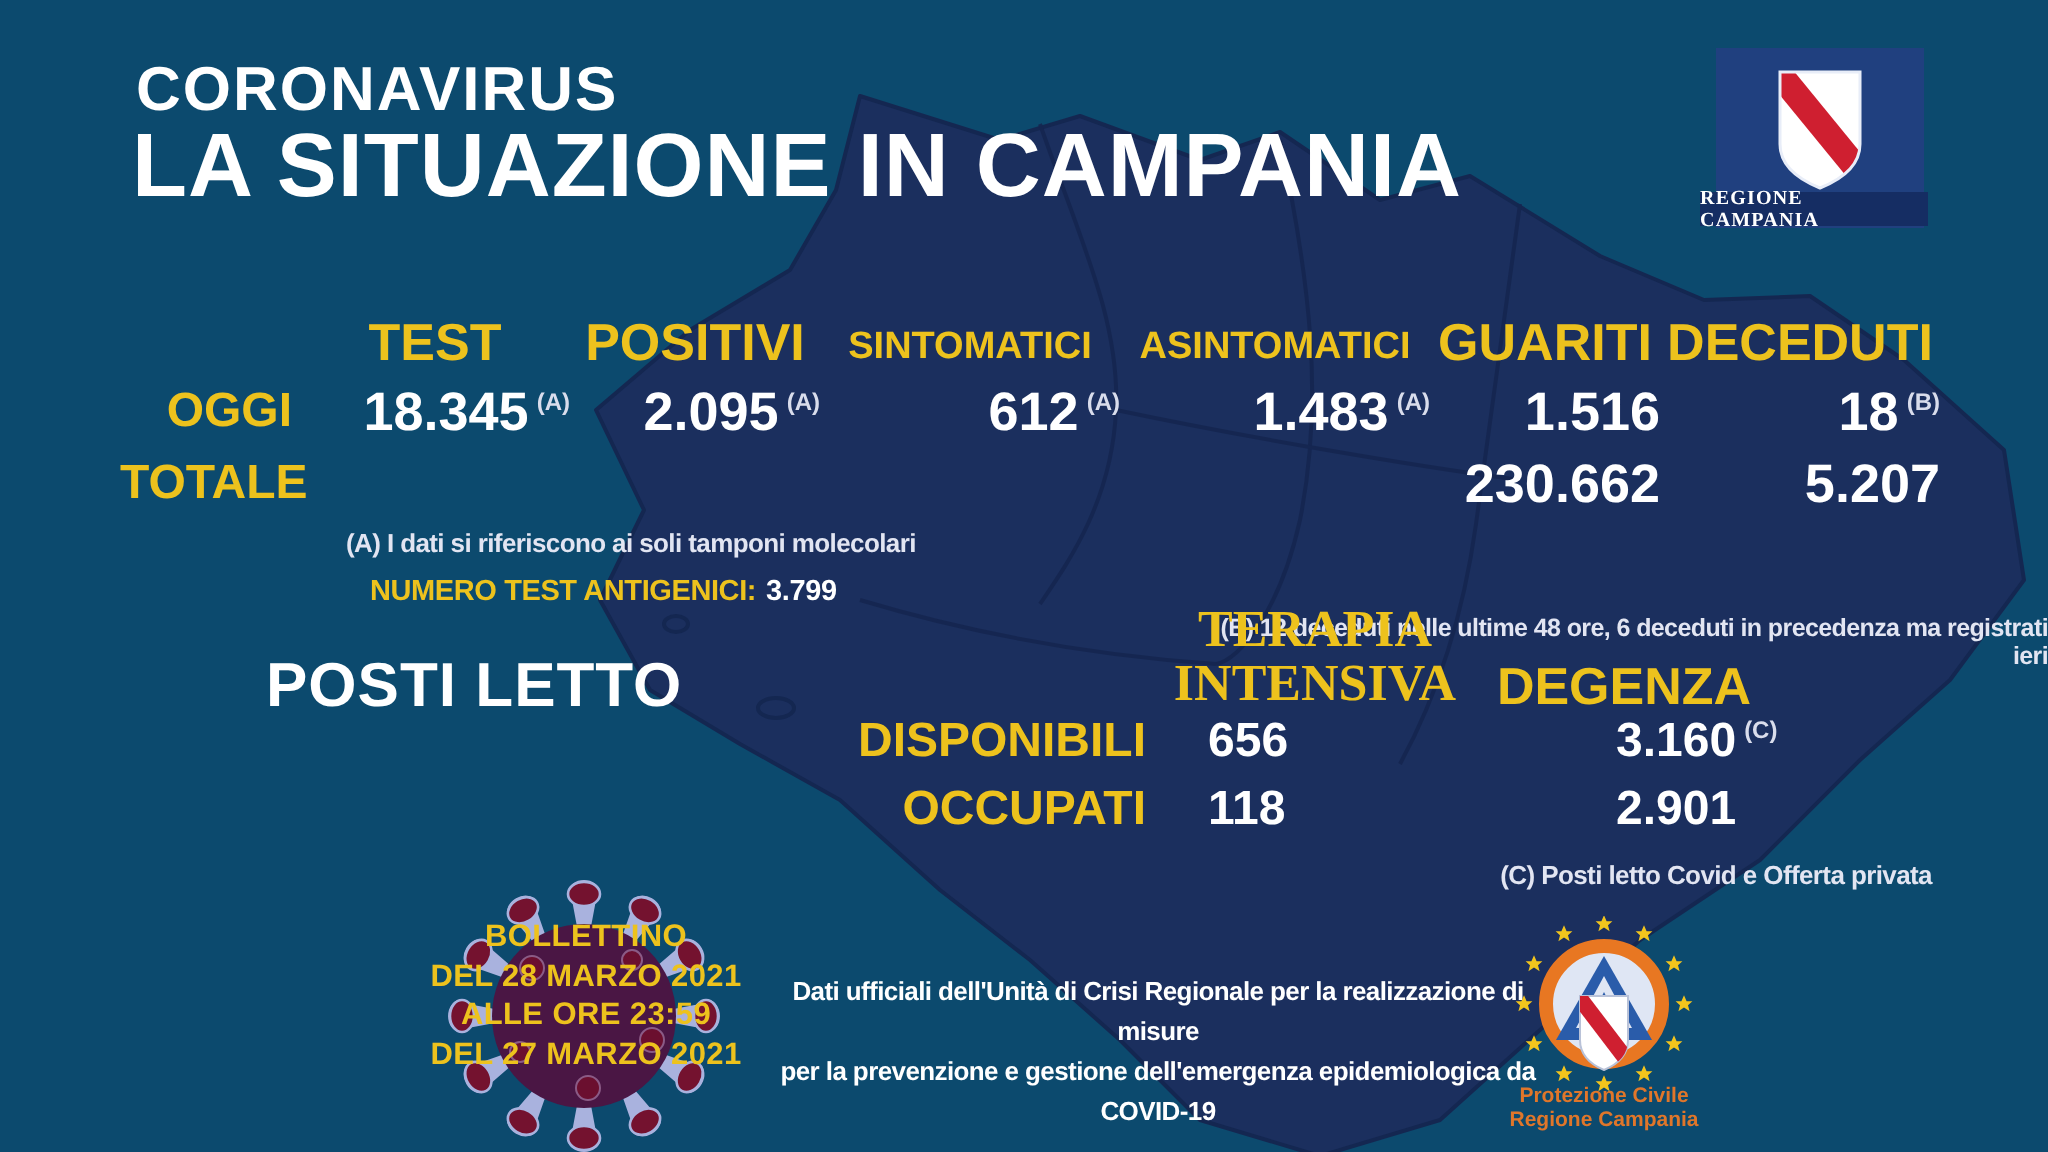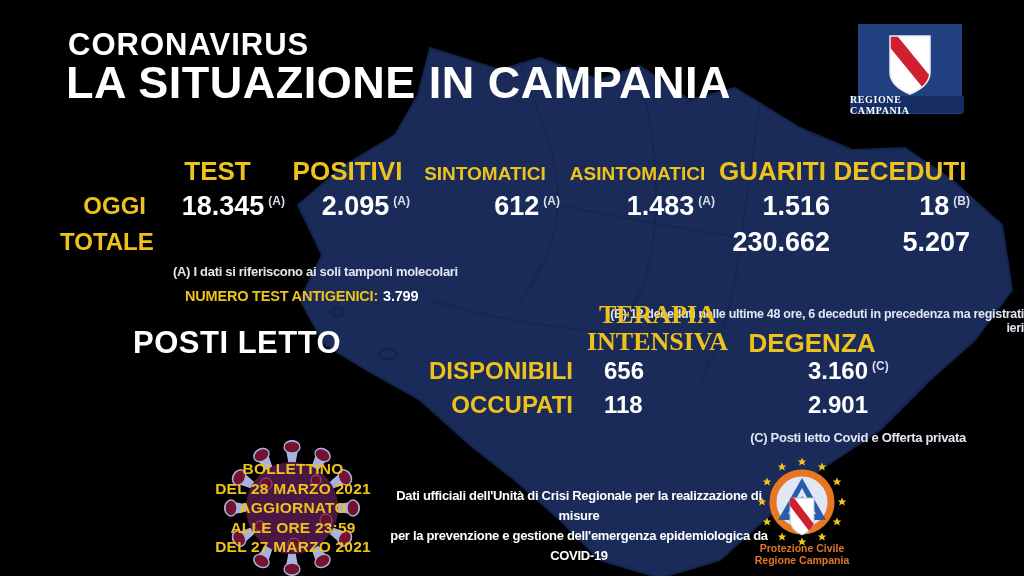--- a/index.html
+++ b/index.html
@@ -1,16 +1,16 @@
 <!DOCTYPE html>
 <html><head>
 <meta charset="utf-8">
 <style>
   html,body{margin:0;padding:0;background:#0b1430;}
-  .canvas{position:relative;width:1024px;height:576px;background:#000000;overflow:hidden;
+  .canvas{position:relative;width:1024px;height:576px;background:#0c4a6e;overflow:hidden;
           font-family:"Liberation Sans",sans-serif;}
   .map-svg{position:absolute;left:0;top:0;z-index:0;}
   .content{position:absolute;inset:0;z-index:1;}
 
   
   .title1{position:absolute;left:68px;top:27px;font-size:31px;font-weight:bold;color:#ffffff;letter-spacing:1px;}
   .title2{position:absolute;left:66px;top:57px;font-size:45px;font-weight:bold;color:#ffffff;letter-spacing:0.5px;}
 
   
   .reg-logo{position:absolute;left:856px;top:24px;width:108px;height:90px;}
@@ -177,21 +177,20 @@
           <circle cx="24" cy="-28" r="5"></circle>
           <circle cx="34" cy="12" r="6"></circle>
           <circle cx="-32" cy="18" r="5"></circle>
           <circle cx="2" cy="36" r="6"></circle>
         </g>
       </g>
     </svg>
     <div class="bulletin">
       <div>BOLLETTINO</div>
       <div>DEL 28 MARZO 2021</div>
-      <div>AGGIORNATO</div>
       <div>ALLE ORE 23:59</div>
       <div>DEL 27 MARZO 2021</div>
     </div>
 
     <div class="official">
       <div>Dati ufficiali dell'Unità di Crisi Regionale per la realizzazione di misure</div>
       <div>per la prevenzione e gestione dell'emergenza epidemiologica da COVID-19</div>
     </div>
 
     <svg class="pc-logo" width="104" height="88" viewBox="0 0 104 88">

